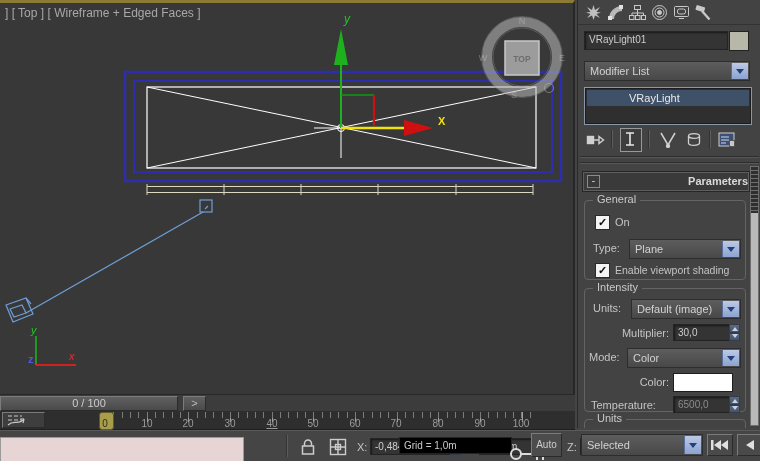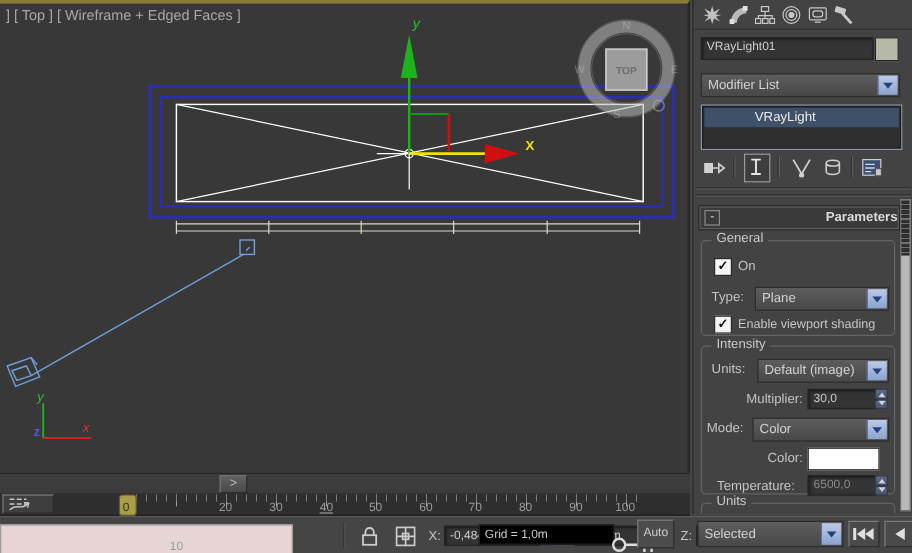--- a/index.html
+++ b/index.html
@@ -227,21 +227,21 @@
       </div>
       <span class="abs lbl" style="left:4px;top:62px;">Mode:</span>
       <div class="abs combo" style="left:42px;top:59px;width:114px;height:20px;">
         <span>Color</span>
         <span class="combo-btn">
             <span class="chev"></span>
           </span>
       </div>
       <span class="abs lbl" style="left:36px;top:87px;width:48px;text-align:right;">Color:</span>
       <div class="abs" style="left:88px;top:84px;width:58px;height:17px;background:#ffffff;border:1px solid #1e1e1e;"></div>
-      <span class="abs lbl" style="left:6px;top:110px;width:78px;text-align:center;">Temperature:</span>
+      <span class="abs lbl" style="left:6px;top:110px;width:78px;text-align:left;">Temperature:</span>
       <div class="abs field" style="left:88px;top:107px;width:48px;height:15px;color:#8b8b8b;">6500,0</div>
       <div class="abs spin" style="left:144px;top:107px;height:17px;">
         <div>
             <span class="tri-up"></span>
           </div>
           <div>
             <span class="tri-dn"></span>
           </div>
       </div>
     </div>
@@ -249,38 +249,39 @@
     <div class="abs gbox" style="left:6px;top:419px;width:162px;height:30px;">
       <span class="gtitle">Units</span>
     </div>
 
     <div class="abs" style="left:172px;top:166px;width:7px;height:258px;background:#b9b9b9;border:1px solid #6e6e6e;">
       <div style="width:7px;height:46px;background:repeating-linear-gradient(#2f2f2f 0 3px,#707070 3px 4px);"></div>
     </div>
   </div>
 
   <div class="abs" style="left:0;top:394px;width:575px;height:17px;background:#3c3c3c;border-top:1px solid #282828;box-sizing:border-box;">
+    <div class="abs btn3d" style="left:0;top:1px;width:178px;height:15px;line-height:13px;">0 / 100</div>
     <div class="abs btn3d" style="left:183px;top:1px;width:23px;height:15px;line-height:13px;color:#bbb;">&gt;</div>
   </div>
 
   <div class="abs" style="left:0;top:411px;width:575px;height:19px;background:#2e2e2e;border-bottom:1px solid #1f1f1f;box-sizing:border-box;">
     <div class="abs btn3d" style="left:2px;top:1px;width:43px;height:16px;background:#3e3e3e;">
       <svg width="40" height="14" fill="none" stroke="#c8c8c8" stroke-width="1.2">
         <path d="M4,3 H18" stroke-dasharray="4 2"></path>
           <path d="M4,7 H18" stroke-dasharray="4 2"></path>
         <path d="M4,12 C10,6 14,13 20,6"></path>
           <path d="M20,6 l-4,0 m4,0 l-1,4"></path>
         </svg>
     </div>
     <div class="abs" style="left:97px;top:1px;width:436px;height:17px;
                 background-image:repeating-linear-gradient(to right,#7d7d7d 0 1px,transparent 1px 8.33px),repeating-linear-gradient(to right,#a0a0a0 0 1px,transparent 1px 41.66px);
                 background-size:100% 6px,100% 10px;background-position:8px 0,8px 0;background-repeat:no-repeat;"></div>
     <div class="abs" style="left:99px;top:1px;width:13px;height:16px;background:#a79d4a;border:1px solid #5f5925;border-radius:3px;z-index:2;"></div>
     <span class="rlabel" style="left:105px;color:#332f16;">0</span>
-    <span class="rlabel" style="left:147px;margin-top:32px;">10</span>
+    <span class="rlabel" style="left:147px;">10</span>
     <span class="rlabel" style="left:188px;">20</span>
     <span class="rlabel" style="left:230px;">30</span>
     <span class="rlabel" style="left:272px;text-decoration:underline;">40</span>
     <span class="rlabel" style="left:313px;">50</span>
     <span class="rlabel" style="left:355px;">60</span>
     <span class="rlabel" style="left:396px;">70</span>
     <span class="rlabel" style="left:438px;">80</span>
     <span class="rlabel" style="left:480px;">90</span>
     <span class="rlabel" style="left:521px;">100</span>
   </div>

